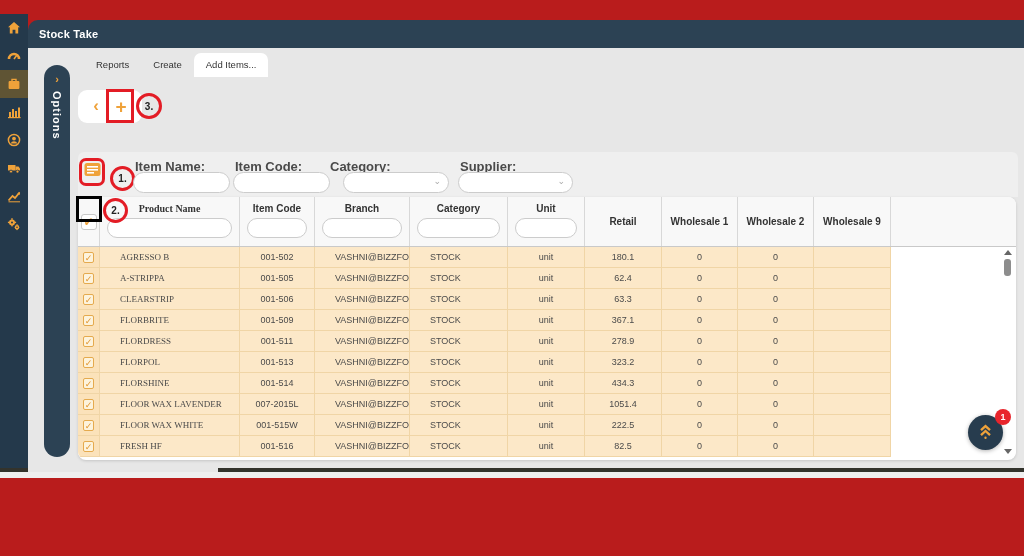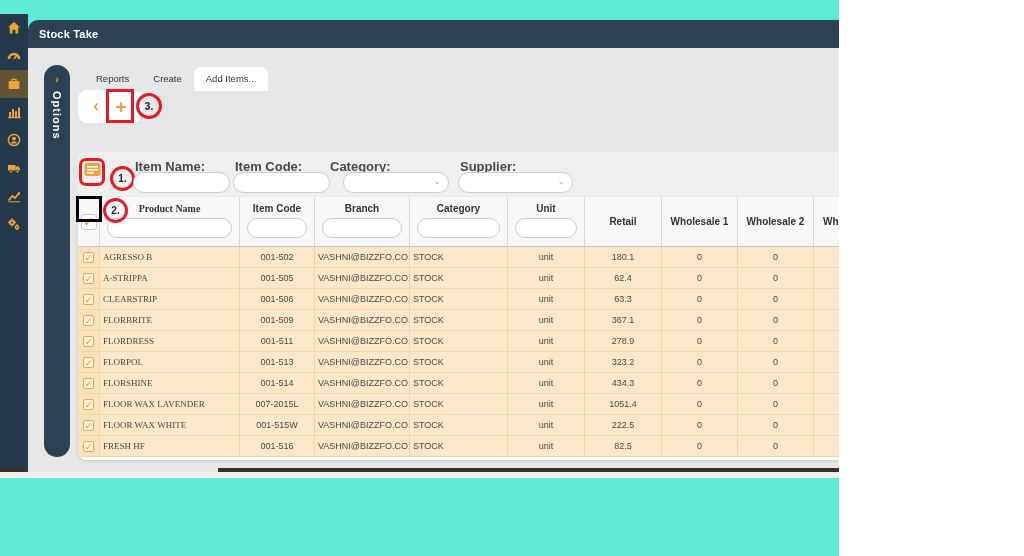--- a/index.html
+++ b/index.html
@@ -1,18 +1,18 @@
 <!DOCTYPE html>
 <html><head>
 <meta charset="utf-8">
 <style>
   * { margin:0; padding:0; box-sizing:border-box; }
   html,body { background:#fff; }
   body { font-family:"Liberation Sans", sans-serif; color:#3a3a3a; }
-  .stage { position:relative; width:839px; height:556px; background:#5eead4; overflow:hidden; }
+  .stage { position:relative; width:1024px; height:556px; background:#b91c1c; overflow:hidden; }
 
   
   .sidebar { position:absolute; left:0; top:14px; width:28px; height:458px; background:#24394b; }
   .side-item { position:relative; width:28px; height:28px; display:flex; align-items:center; justify-content:center; }
   .side-item.active { background:#5f5434; }
   .side-item svg { display:block; }
 
   
   .topbar { position:absolute; left:28px; top:20px; width:996px; height:28px; background:#2c4254;
             border-top-left-radius:10px; display:flex; align-items:center; }
@@ -21,21 +21,21 @@
   
   .content { position:absolute; left:28px; top:48px; width:996px; height:424px; background:#e7e7e7; }
 
   
   .options-tab { position:absolute; left:16px; top:17px; width:26px; height:392px; background:#2c4254;
                  border-radius:13px; display:flex; flex-direction:column; align-items:center; }
   .options-chevron { color:#efa23a; font-size:11px; font-weight:bold; margin-top:8px; }
   .options-label { color:#fff; font-size:11px; font-weight:bold; writing-mode:vertical-rl; margin-top:6px; letter-spacing:1px; }
 
   
-  .tabs { position:absolute; left:56px; top:19px; display:flex; }
+  .tabs { position:absolute; left:56px; top:5px; display:flex; }
   .tab { font-size:9.5px; color:#333; padding:6px 12px 7px; cursor:pointer; }
   .tab.active { background:#fff; border-top-left-radius:7px; border-top-right-radius:7px; }
 
   
   .toolbar-panel { position:absolute; left:50px; top:42px; width:64px; height:33px; background:#fff; border-radius:9px; }
   .btn-back { position:absolute; left:58px; top:48px; width:20px; height:20px; color:#efa23a; font-size:17px; font-weight:bold;
               line-height:20px; text-align:center; cursor:pointer; }
   .btn-add { position:absolute; left:81px; top:44px; width:24px; height:30px; color:#efa23a; font-size:19px; font-weight:bold;
              line-height:30px; text-align:center; cursor:pointer; }
 
@@ -70,21 +70,21 @@
   .th-search { margin-top:4px; height:20px; border:1px solid #ccc; border-radius:10px; background:#fff; width:calc(100% - 14px); }
 
   .col-cb { width:22px; } .col-product { width:140px;font-family:Liberation Serif, serif; } .col-code { width:75px; } .col-branch { width:95px; }
   .col-cat { width:98px; } .col-unit { width:77px; } .col-retail { width:77px; } .col-w1 { width:76px; }
   .col-w2 { width:76px; } .col-w3 { width:77px; } .col-empty { width:125px; }
 
   .tbody { position:relative; height:212px; background:#fff; border-bottom-left-radius:8px; border-bottom-right-radius:8px; overflow:hidden; }
   .trow { display:flex; height:21px; width:813px; background:#fce8c8; border-bottom:1px solid #f0d5a6; }
   .td { border-right:1px solid #f0d5a6; font-size:9px; color:#4a4a4a; display:flex; align-items:center; overflow:hidden; white-space:nowrap; }
   .td.c { justify-content:center; }
-  .td.l { padding-left:3px; }
+  .td.l { padding-left:20px; }
   .td-cb { background:#fbe2ba; justify-content:center; }
 
   .checkbox-sm { width:11px; height:11px; background:#fdf3dc; border:1px solid #e5aa4e; border-radius:2px;
                  color:#e1952f; font-size:9px; line-height:10px; text-align:center; }
   .checkbox-all { width:16px; height:16px; background:#fff; border:1px solid #c9c9c9; border-radius:3px;
                   color:#efa23a; font-size:12px; font-weight:bold; line-height:14px; text-align:center; }
 
   
   .vscroll { position:absolute; right:3px; top:3px; width:11px; height:204px; }
   .vscroll .arr-up { position:absolute; top:0; left:2px; width:0; height:0; border-left:4px solid transparent;

